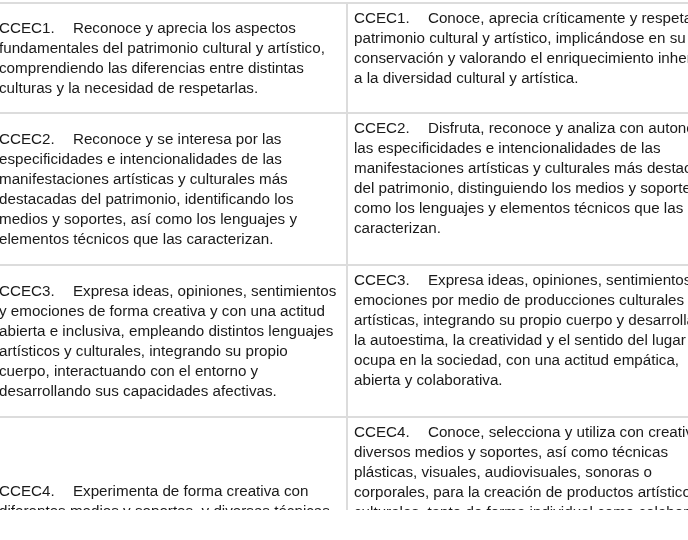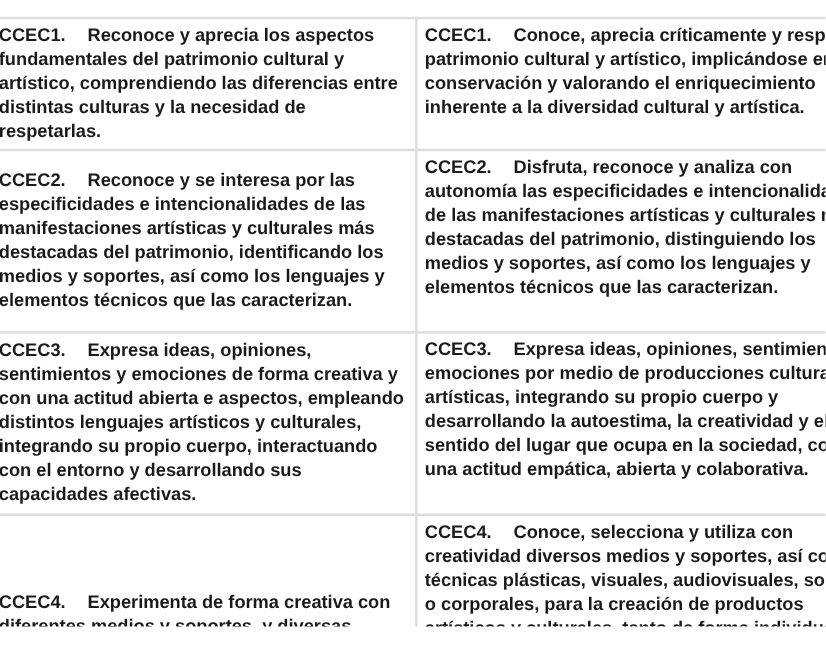--- a/index.html
+++ b/index.html
@@ -11,25 +11,24 @@
       width: 688px;
       height: 540px;
       overflow: hidden;
       position: relative;
       font-family: "Liberation Sans", sans-serif;
       color: #1a1a1a;
     }
     .viewport {
       position: absolute;
       left: 0;
-      top: 12px;
+      top: 0;
       width: 688px;
       height: 510px;
       overflow: hidden;
-      font-weight: bold;
     }
     table.ccec-table {
       position: absolute;
       left: -11px;
       top: 2px;
       border-collapse: collapse;
       table-layout: fixed;
       width: 740px;
     }
     table.ccec-table col.c-left { width: 358px; }
@@ -94,21 +93,21 @@
           <span>Reconoce y se interesa por las especificidades e intencionalidades de las manifestaciones artísticas y culturales más destacadas del patrimonio, identificando los medios y soportes, así como los lenguajes y elementos técnicos que las caracterizan.</span>
         </td>
         <td class="right">
           <span class="code">CCEC2.</span>
           <span>Disfruta, reconoce y analiza con autonomía las especificidades e intencionalidades de las manifestaciones artísticas y culturales más destacadas del patrimonio, distinguiendo los medios y soportes, así como los lenguajes y elementos técnicos que las caracterizan.</span>
         </td>
       </tr>
       <tr class="row3">
         <td class="left">
           <span class="code">CCEC3.</span>
-          <span>Expresa ideas, opiniones, sentimientos y emociones de forma creativa y con una actitud abierta e aspectos, empleando distintos lenguajes artísticos y culturales, integrando su propio cuerpo, interactuando con el entorno y desarrollando sus capacidades afectivas.</span>
+          <span>Expresa ideas, opiniones, sentimientos y emociones de forma creativa y con una actitud abierta e inclusiva, empleando distintos lenguajes artísticos y culturales, integrando su propio cuerpo, interactuando con el entorno y desarrollando sus capacidades afectivas.</span>
         </td>
         <td class="right">
           <span class="code">CCEC3.</span>
           <span>Expresa ideas, opiniones, sentimientos y emociones por medio de producciones culturales y artísticas, integrando su propio cuerpo y desarrollando la autoestima, la creatividad y el sentido del lugar que ocupa en la sociedad, con una actitud empática, abierta y colaborativa.</span>
         </td>
       </tr>
       <tr class="row4">
         <td class="left">
           <span class="code">CCEC4.</span>
           <span>Experimenta de forma creativa con diferentes medios y soportes, y diversas técnicas plásticas, visuales, audiovisuales, sonoras o corporales, para elaborar propuestas artísticas y culturales.</span>

